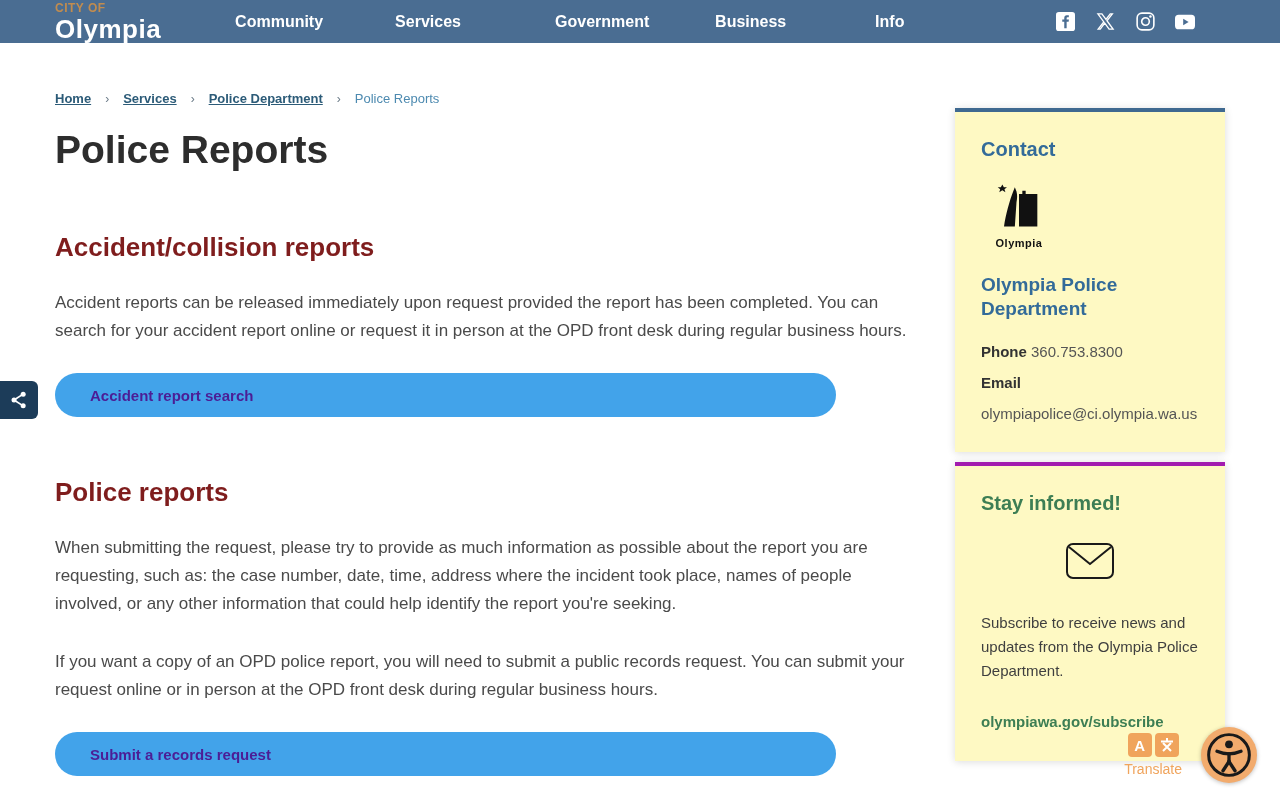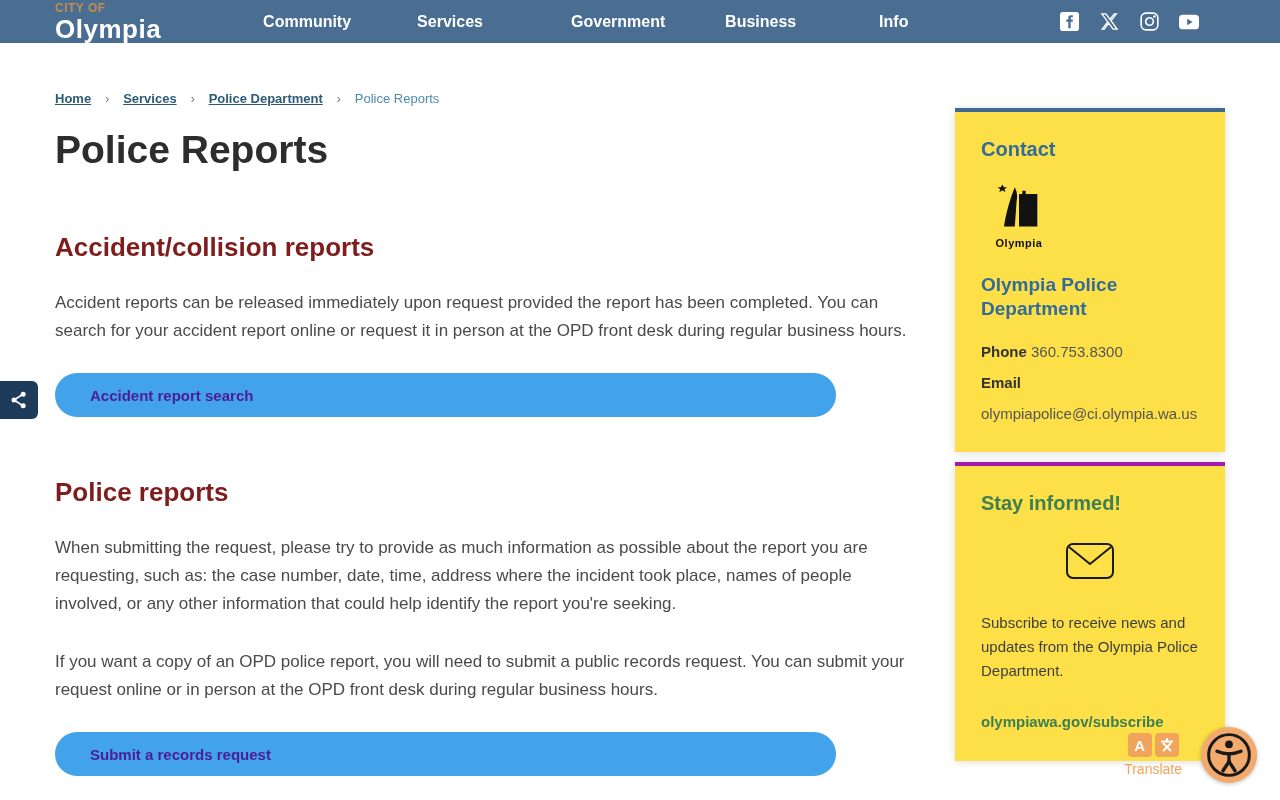--- a/index.html
+++ b/index.html
@@ -7,21 +7,21 @@
     font-family: "Liberation Sans", sans-serif; }
 
   
   .navbar { height: 43px; background: #4a6d92; display: flex; align-items: center;
     padding: 0 58px 0 55px; position: relative; }
   .logo { line-height: 1; cursor: pointer; }
   .logo .pre { display: block; color: #c18c4f; font-size: 12px; font-weight: bold;
     letter-spacing: .5px; margin-bottom: 2px; }
   .logo .name { display: block; color: #ffffff; font-size: 26px; font-weight: bold;
     letter-spacing: .5px; }
-  .nav-links { display: flex; margin-left: 102px; gap: 2px; }
+  .nav-links { display: flex; margin-left: 74px; gap: 8px; }
   .nav-links .nav-item { color: #ffffff; font-size: 16px; font-weight: bold;
     width: 152px; text-align: left; cursor: pointer; }
   .social { display: flex; align-items: center; gap: 20px; margin-left: 28px; }
   .social .sicon { width: 20px; height: 20px; display: flex; align-items: center;
     justify-content: center; cursor: pointer; }
 
   
   .content { display: flex; padding: 0 55px; align-items: center; }
   .main-col { width: 858px; }
   .sidebar { width: 270px; margin-left: auto; margin-top: 50px; }
@@ -37,21 +37,21 @@
   h2.section-heading { font-size: 26px; color: #7f1d1d; font-weight: bold; margin-top: 60px; }
   .main-col p { font-size: 17px; color: #4a4a4a; line-height: 1.65; margin-top: 26px; }
   .main-col p + p { margin-top: 30px; }
 
   .cta-button { display: block; width: 781px; height: 44px; margin-top: 28px;
     background: #42a3ea; border: none; border-radius: 22px; text-align: left;
     padding-left: 35px; font-family: "Liberation Sans", sans-serif;
     font-size: 15px; font-weight: bold; color: #4c1d95; cursor: pointer; }
 
   
-  .card { background: #fde047; box-shadow: 0 1px 8px rgba(0,0,0,.14);
+  .card { background: #fef9c3; box-shadow: 0 1px 8px rgba(0,0,0,.14);
     padding: 26px 26px 30px 26px; }
   .card-contact { border-top: 4px solid #3f6990; }
   .card-stay { border-top: 4px solid #a21caf; margin-top: 10px; }
   .card h3 { font-size: 20px; font-weight: bold; }
   .card-contact h3 { color: #336b99; }
   .card-stay h3 { color: #3d7e54; }
 
   .org-logo { margin: 22px 0 0 12px; width: 52px; text-align: center; }
   .org-logo .caption { font-size: 11px; font-weight: bold; color: #111;
     letter-spacing: .5px; margin-top: -2px; }

